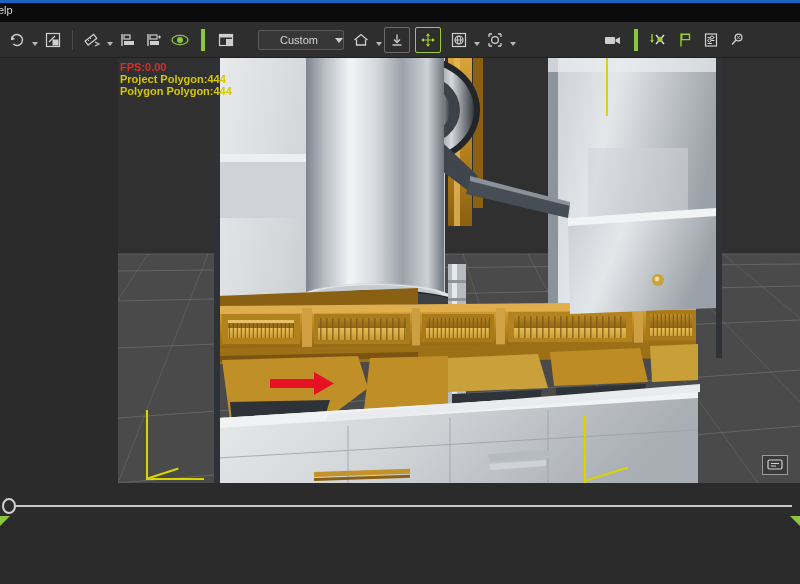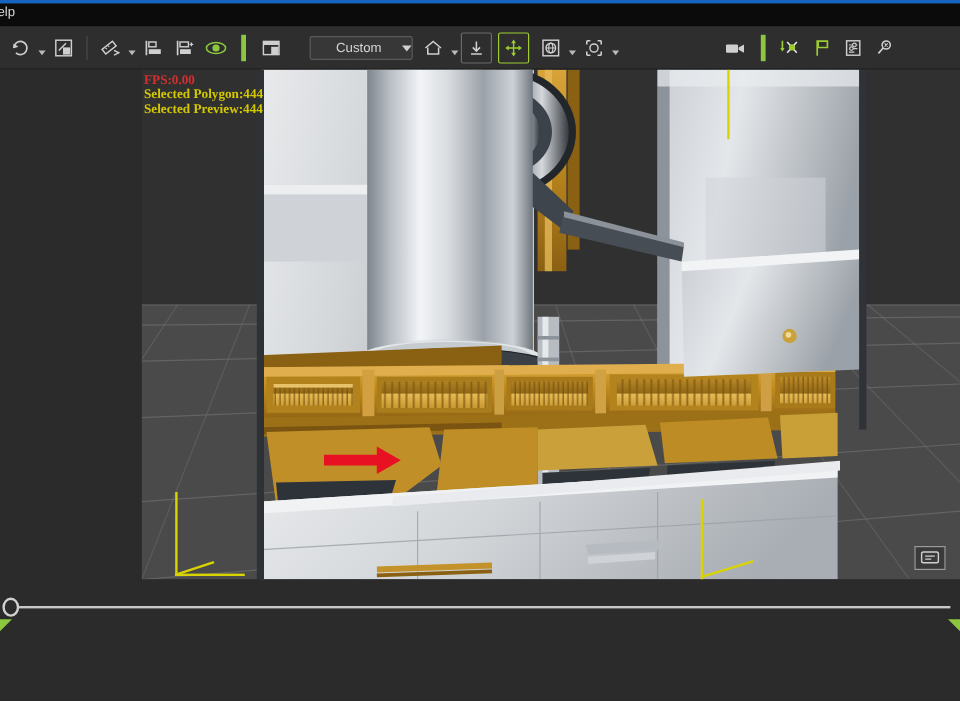--- a/index.html
+++ b/index.html
@@ -65,21 +65,21 @@
     position:absolute; left:118px; top:58px; width:682px; height:425px;
     background:#2e2e2e; overflow:hidden;
   }
   .vp-left-gutter {
     position:absolute; left:0; top:58px; width:118px; height:425px; background:#2b2b2b;
   }
   .vp-sky { position:absolute; left:0; top:0; width:682px; height:196px; background:#303030; }
   .vp-ground { position:absolute; left:0; top:196px; width:682px; height:229px; background:#4a4a4a; }
 
   
-  .stats { position:absolute; left:2px; top:3px; font-family:Liberation Serif, serif; font-size:11px; line-height:12px; }
+  .stats { position:absolute; left:2px; top:3px; font-family:Liberation Sans, sans-serif; font-size:11px; line-height:12px; }
   .stats .s1 { color:#d32f2f; font-weight:bold; }
   .stats .s2, .stats .s3 { color:#d4c800; font-weight:bold; }
 
   
   .gizmo { position:absolute; }
   .gz-v { position:absolute; width:2px; background:#d9d400; }
   .gz-h { position:absolute; height:2px; background:#d9d400; }
   .gz-d { position:absolute; height:2px; background:#d9d400; transform-origin:left center; }
 
   .vp-corner-btn {
@@ -515,22 +515,22 @@
       <circle cx="540" cy="222" r="6" fill="#c8a23a"></circle>
       <circle cx="539" cy="221" r="2.4" fill="#f2da96"></circle>
 
       <rect x="598" y="0" width="6" height="300" fill="#2f3338"></rect>
 
       <rect x="96" y="0" width="6" height="425" fill="#2e3236"></rect>
     </svg>
 
     <div class="stats">
       <div class="s1">FPS:0.00</div>
-      <div class="s2">Selected Polygon:444</div>
-      <div class="s3">Selected Preview:444</div>
+      <div class="s2">Project Polygon:444</div>
+      <div class="s3">Polygon Polygon:444</div>
     </div>
 
     <div class="gizmo" style="left:28px;top:352px;">
       <div class="gz-v" style="left:0;top:0;height:70px;"></div>
       <div class="gz-h" style="left:0;top:68px;width:58px;"></div>
       <div class="gz-d" style="left:0;top:68px;width:34px;transform:rotate(-18deg);"></div>
     </div>
 
     <div class="gizmo" style="left:466px;top:358px;">
       <div class="gz-v" style="left:0;top:0;height:68px;"></div>

